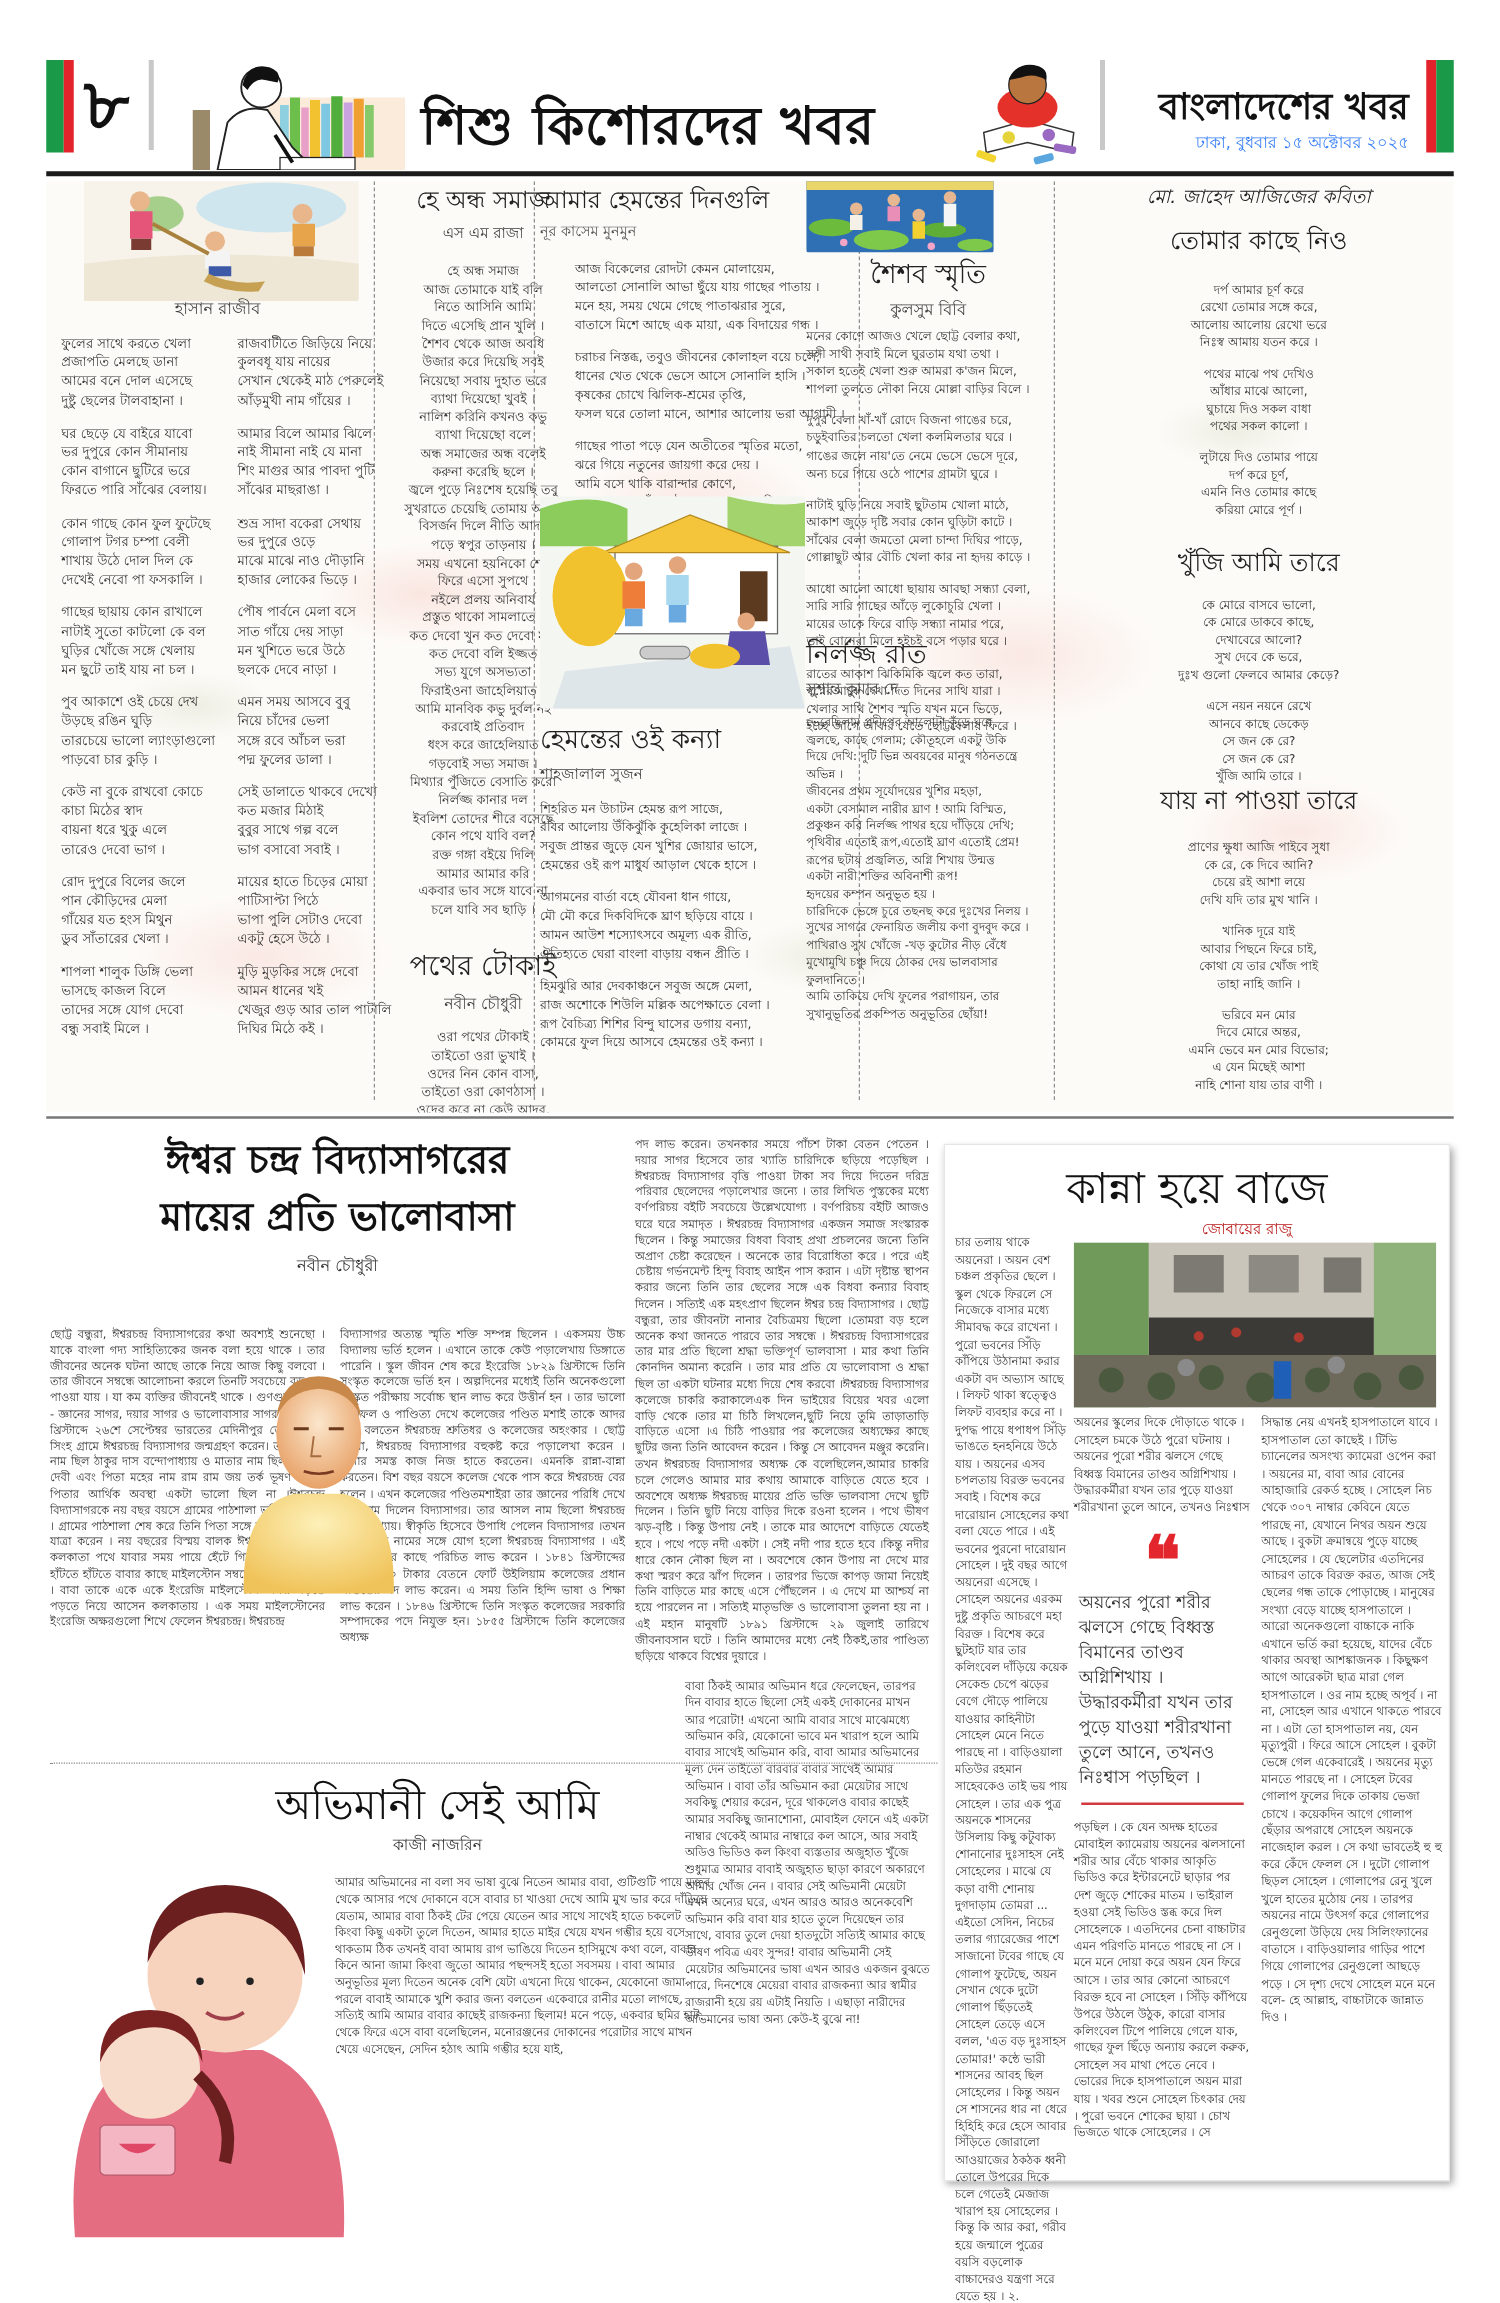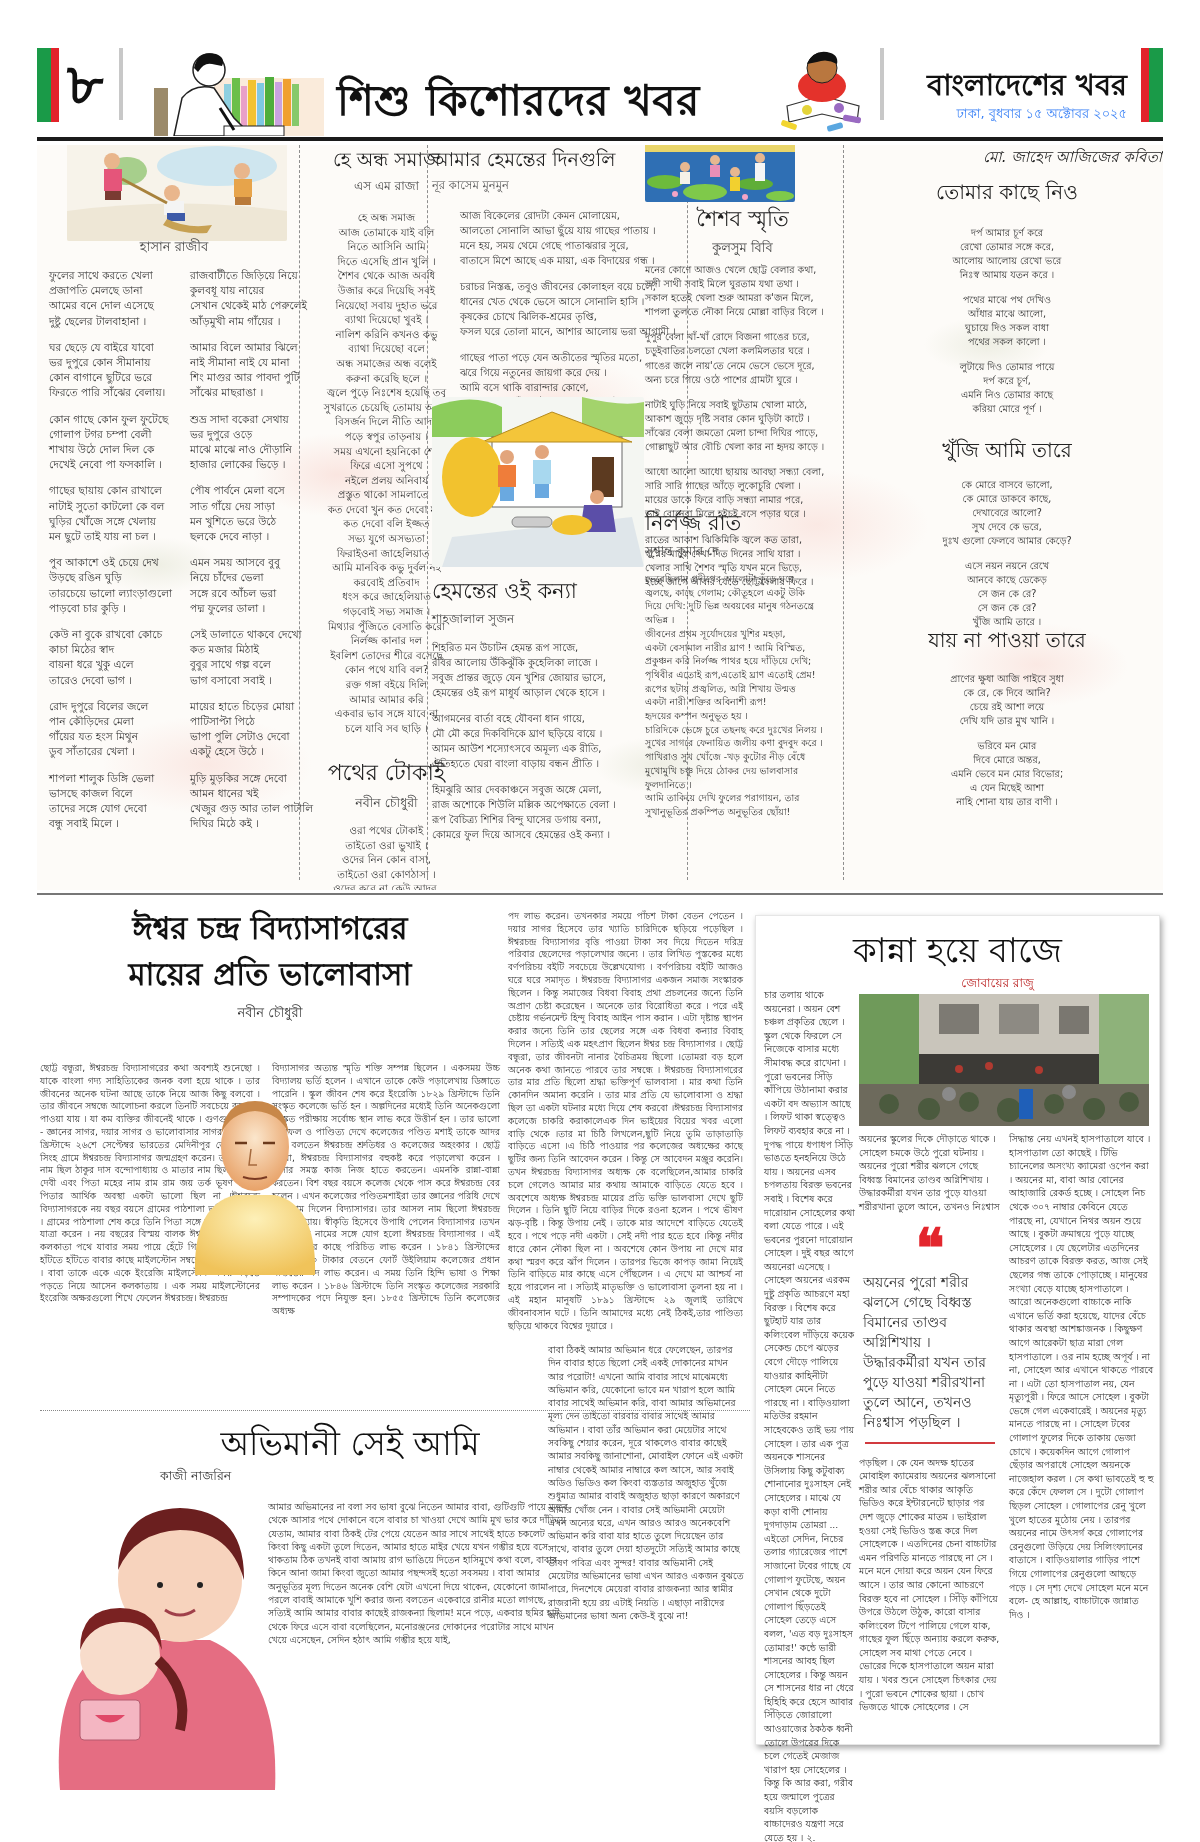--- a/index.html
+++ b/index.html
@@ -77,21 +77,21 @@
   .p-shaishab { left: 608px; top: 58px; width: 195px; }
   .p-shaishab h2 { font-size: 21px; text-align: center; }
   .p-shaishab .author { font-size: 13px; text-align: center; margin: 0 0 4px; }
   .p-shaishab .line { font-size: 9.6px; line-height: 14.1px; }
 
   .p-nirlojjo { left: 608px; top: 362px; width: 195px; }
   .p-nirlojjo h2 { font-size: 21px; }
   .p-nirlojjo .author { font-size: 12.5px; margin: 0 0 10px; }
   .p-nirlojjo .line { font-size: 9.4px; line-height: 13.7px; }
 
-  .col-title { position: absolute; left: 815px; top: 0; width: 310px; text-align: right; font-size: 15px; color: #222; font-style: italic; }
+  .col-title { position: absolute; left: 815px; top: 0; width: 310px; text-align: center; font-size: 15px; color: #222; font-style: italic; }
   .p-tomar { left: 815px; top: 32px; width: 310px; text-align: center; }
   .p-tomar h2 { font-size: 20px; margin-bottom: 16px; }
   .p-khuji { left: 815px; top: 290px; width: 310px; text-align: center; }
   .p-khuji h2 { font-size: 20px; margin-bottom: 10px; }
   .p-jay { left: 815px; top: 480px; width: 310px; text-align: center; }
   .p-jay h2 { font-size: 20px; margin-bottom: 14px; }
   .p-tomar .line, .p-khuji .line, .p-jay .line { font-size: 9.6px; line-height: 14px; }
 
   .panel-bottom-rule { position: absolute; left: 37px; top: 893px; width: 1126px; height: 2px; background: #777; }
 
@@ -113,21 +113,21 @@
   .kanna-c2 { position: absolute; left: 103px; top: 216px; width: 142px; }
   .kanna-c3 { position: absolute; left: 253px; top: 216px; width: 145px; }
   .kanna-text { font-size: 9.3px; line-height: 13.6px; color: #333; }
   .quote-mark { display: block; text-align: center; font-family: "DejaVu Serif", serif; font-weight: bold; font-size: 54px; line-height: 40px; color: #e3262d; margin: 14px 0 4px; }
   .pull-quote { font-size: 14px; line-height: 20px; color: #333; padding: 0 4px; }
   .pull-rule { height: 2px; background: #d23a3f; margin: 10px 6px 12px; }
 
   
   .ab-sep { position: absolute; left: 40px; top: 1410px; width: 710px; border-top: 1px dotted #888; }
   .ab-title { position: absolute; left: 160px; top: 1418px; width: 380px; text-align: center; font-size: 33px; color: #111; }
-  .ab-author { position: absolute; left: 160px; top: 1467px; width: 380px; font-size: 12.5px; color: #333; }
+  .ab-author { position: absolute; left: 160px; top: 1467px; width: 380px; text-align: center; font-size: 12.5px; color: #333; }
   .ab-c1 { position: absolute; left: 268px; top: 1500px; width: 300px; }
   .ab-c2 { position: absolute; left: 548px; top: 1343px; width: 198px; }
   .ab-text { font-size: 9.2px; line-height: 13.3px; color: #333; }
   .ab-illus { position: absolute; left: 40px; top: 1490px; width: 250px; height: 300px; }
 </style>
 </head>
 <body>
 
 <div class="masthead">
   <div class="flag-bar flag-left">
@@ -590,20 +590,26 @@
   <div class="poem p-jay">
     <h2>যায় না পাওয়া তারে</h2>
     <div>
         <div class="stanza">
           <div class="line">প্রাণের ক্ষুধা আজি পাইবে সুধা</div>
           <div class="line">কে রে, কে দিবে আনি?</div>
           <div class="line">চেয়ে রই আশা লয়ে</div>
           <div class="line">দেখি যদি তার মুখ খানি ।</div>
         </div>
         <div class="stanza">
+          <div class="line">খানিক দূরে যাই</div>
+          <div class="line">আবার পিছনে ফিরে চাই,</div>
+          <div class="line">কোথা যে তার খোঁজ পাই</div>
+          <div class="line">তাহা নাহি জানি ।</div>
+        </div>
+        <div class="stanza">
           <div class="line">ভরিবে মন মোর</div>
           <div class="line">দিবে মোরে অন্তর,</div>
           <div class="line">এমনি ভেবে মন মোর বিভোর;</div>
           <div class="line">এ যেন মিছেই আশা</div>
           <div class="line">নাহি শোনা যায় তার বাণী ।</div>
         </div>
       </div>
   </div>
 </div>
 <div class="panel-bottom-rule"></div>

